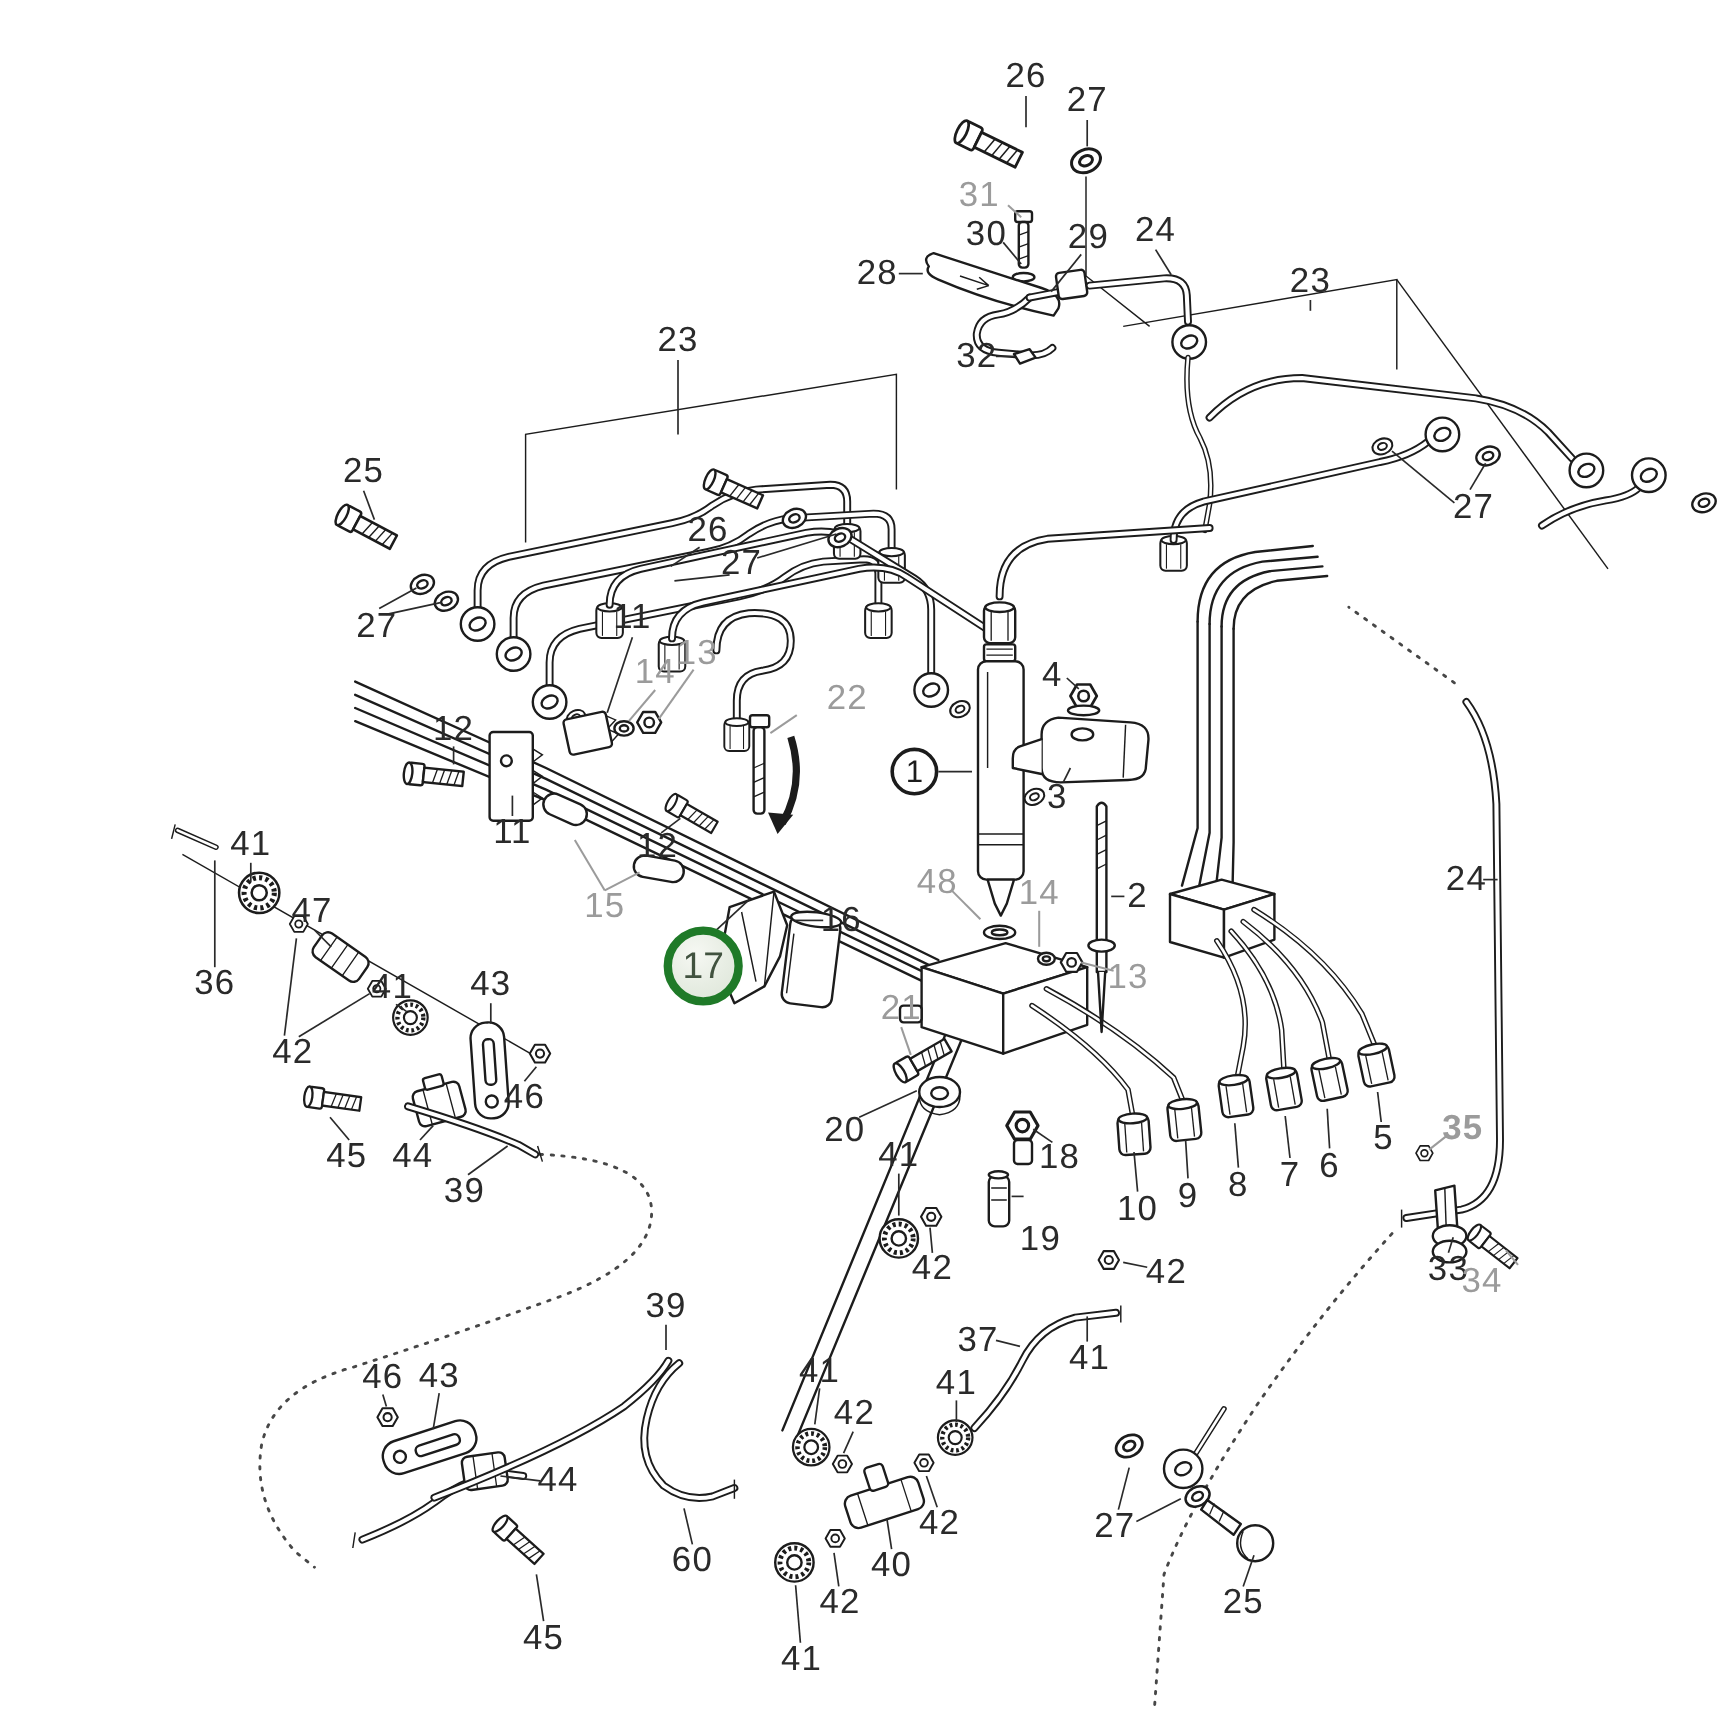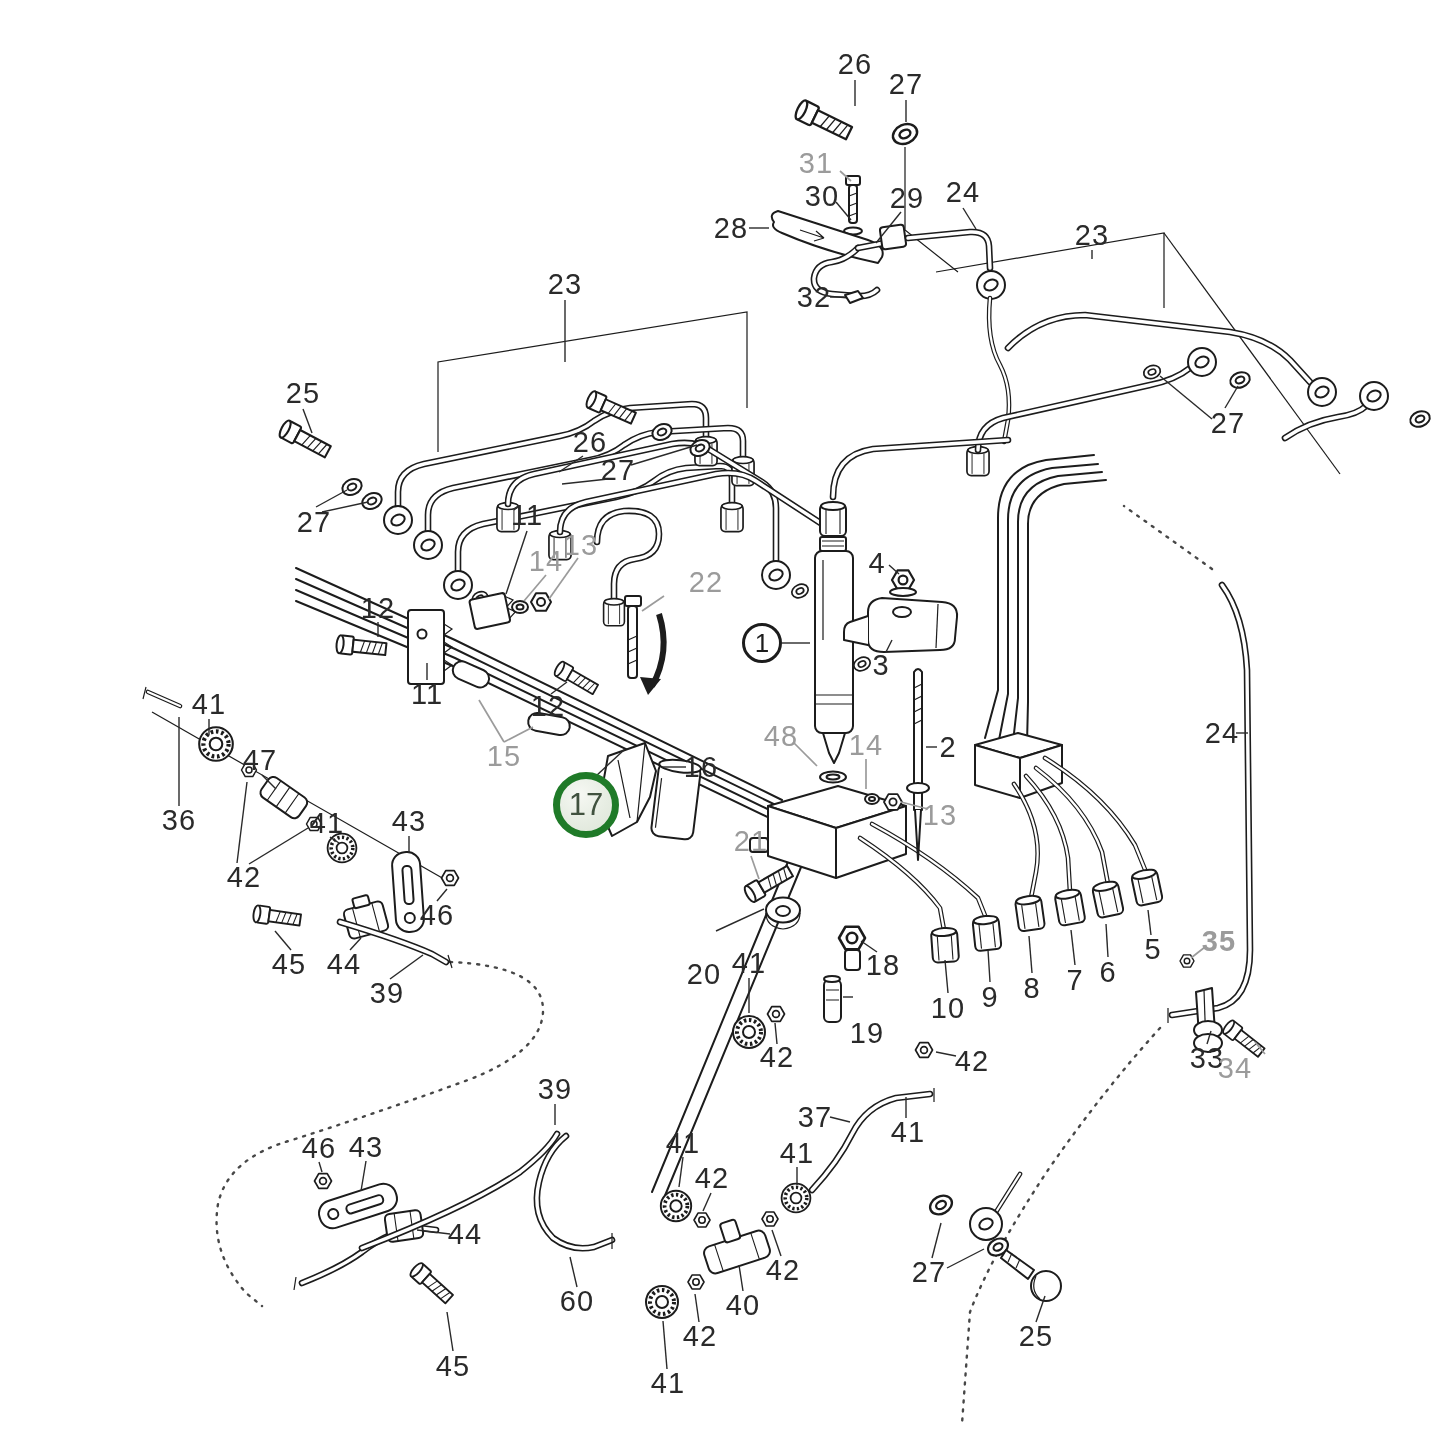--- a/index.html
+++ b/index.html
@@ -506,21 +506,21 @@
       <span class="callout" style="left: 260px; top: 760px;">47</span>
       <span class="callout" style="left: 179px; top: 820px;">36</span>
       <span class="callout" style="left: 244px; top: 877px;">42</span>
       <span class="callout" style="left: 327px; top: 823px;">41</span>
       <span class="callout" style="left: 409px; top: 821px;">43</span>
       <span class="callout" style="left: 437px; top: 915px;">46</span>
       <span class="callout" style="left: 289px; top: 964px;">45</span>
       <span class="callout" style="left: 344px; top: 964px;">44</span>
       <span class="callout" style="left: 387px; top: 993px;">39</span>
       <span class="callout muted" style="left: 751px; top: 841px;">21</span>
-      <span class="callout" style="left: 704px; top: 942px; margin-top: 32px;">20</span>
+      <span class="callout" style="left: 704px; top: 942px;">20</span>
       <span class="callout" style="left: 749px; top: 963px;">41</span>
       <span class="callout" style="left: 883px; top: 965px;">18</span>
       <span class="callout" style="left: 867px; top: 997px; margin-top: 36px;">19</span>
       <span class="callout" style="left: 777px; top: 1057px;">42</span>
       <span class="callout" style="left: 948px; top: 1008px;">10</span>
       <span class="callout" style="left: 990px; top: 997px;">9</span>
       <span class="callout" style="left: 1032px; top: 988px;">8</span>
       <span class="callout" style="left: 1075px; top: 980px;">7</span>
       <span class="callout" style="left: 1108px; top: 972px;">6</span>
       <span class="callout" style="left: 1153px; top: 949px;">5</span>

